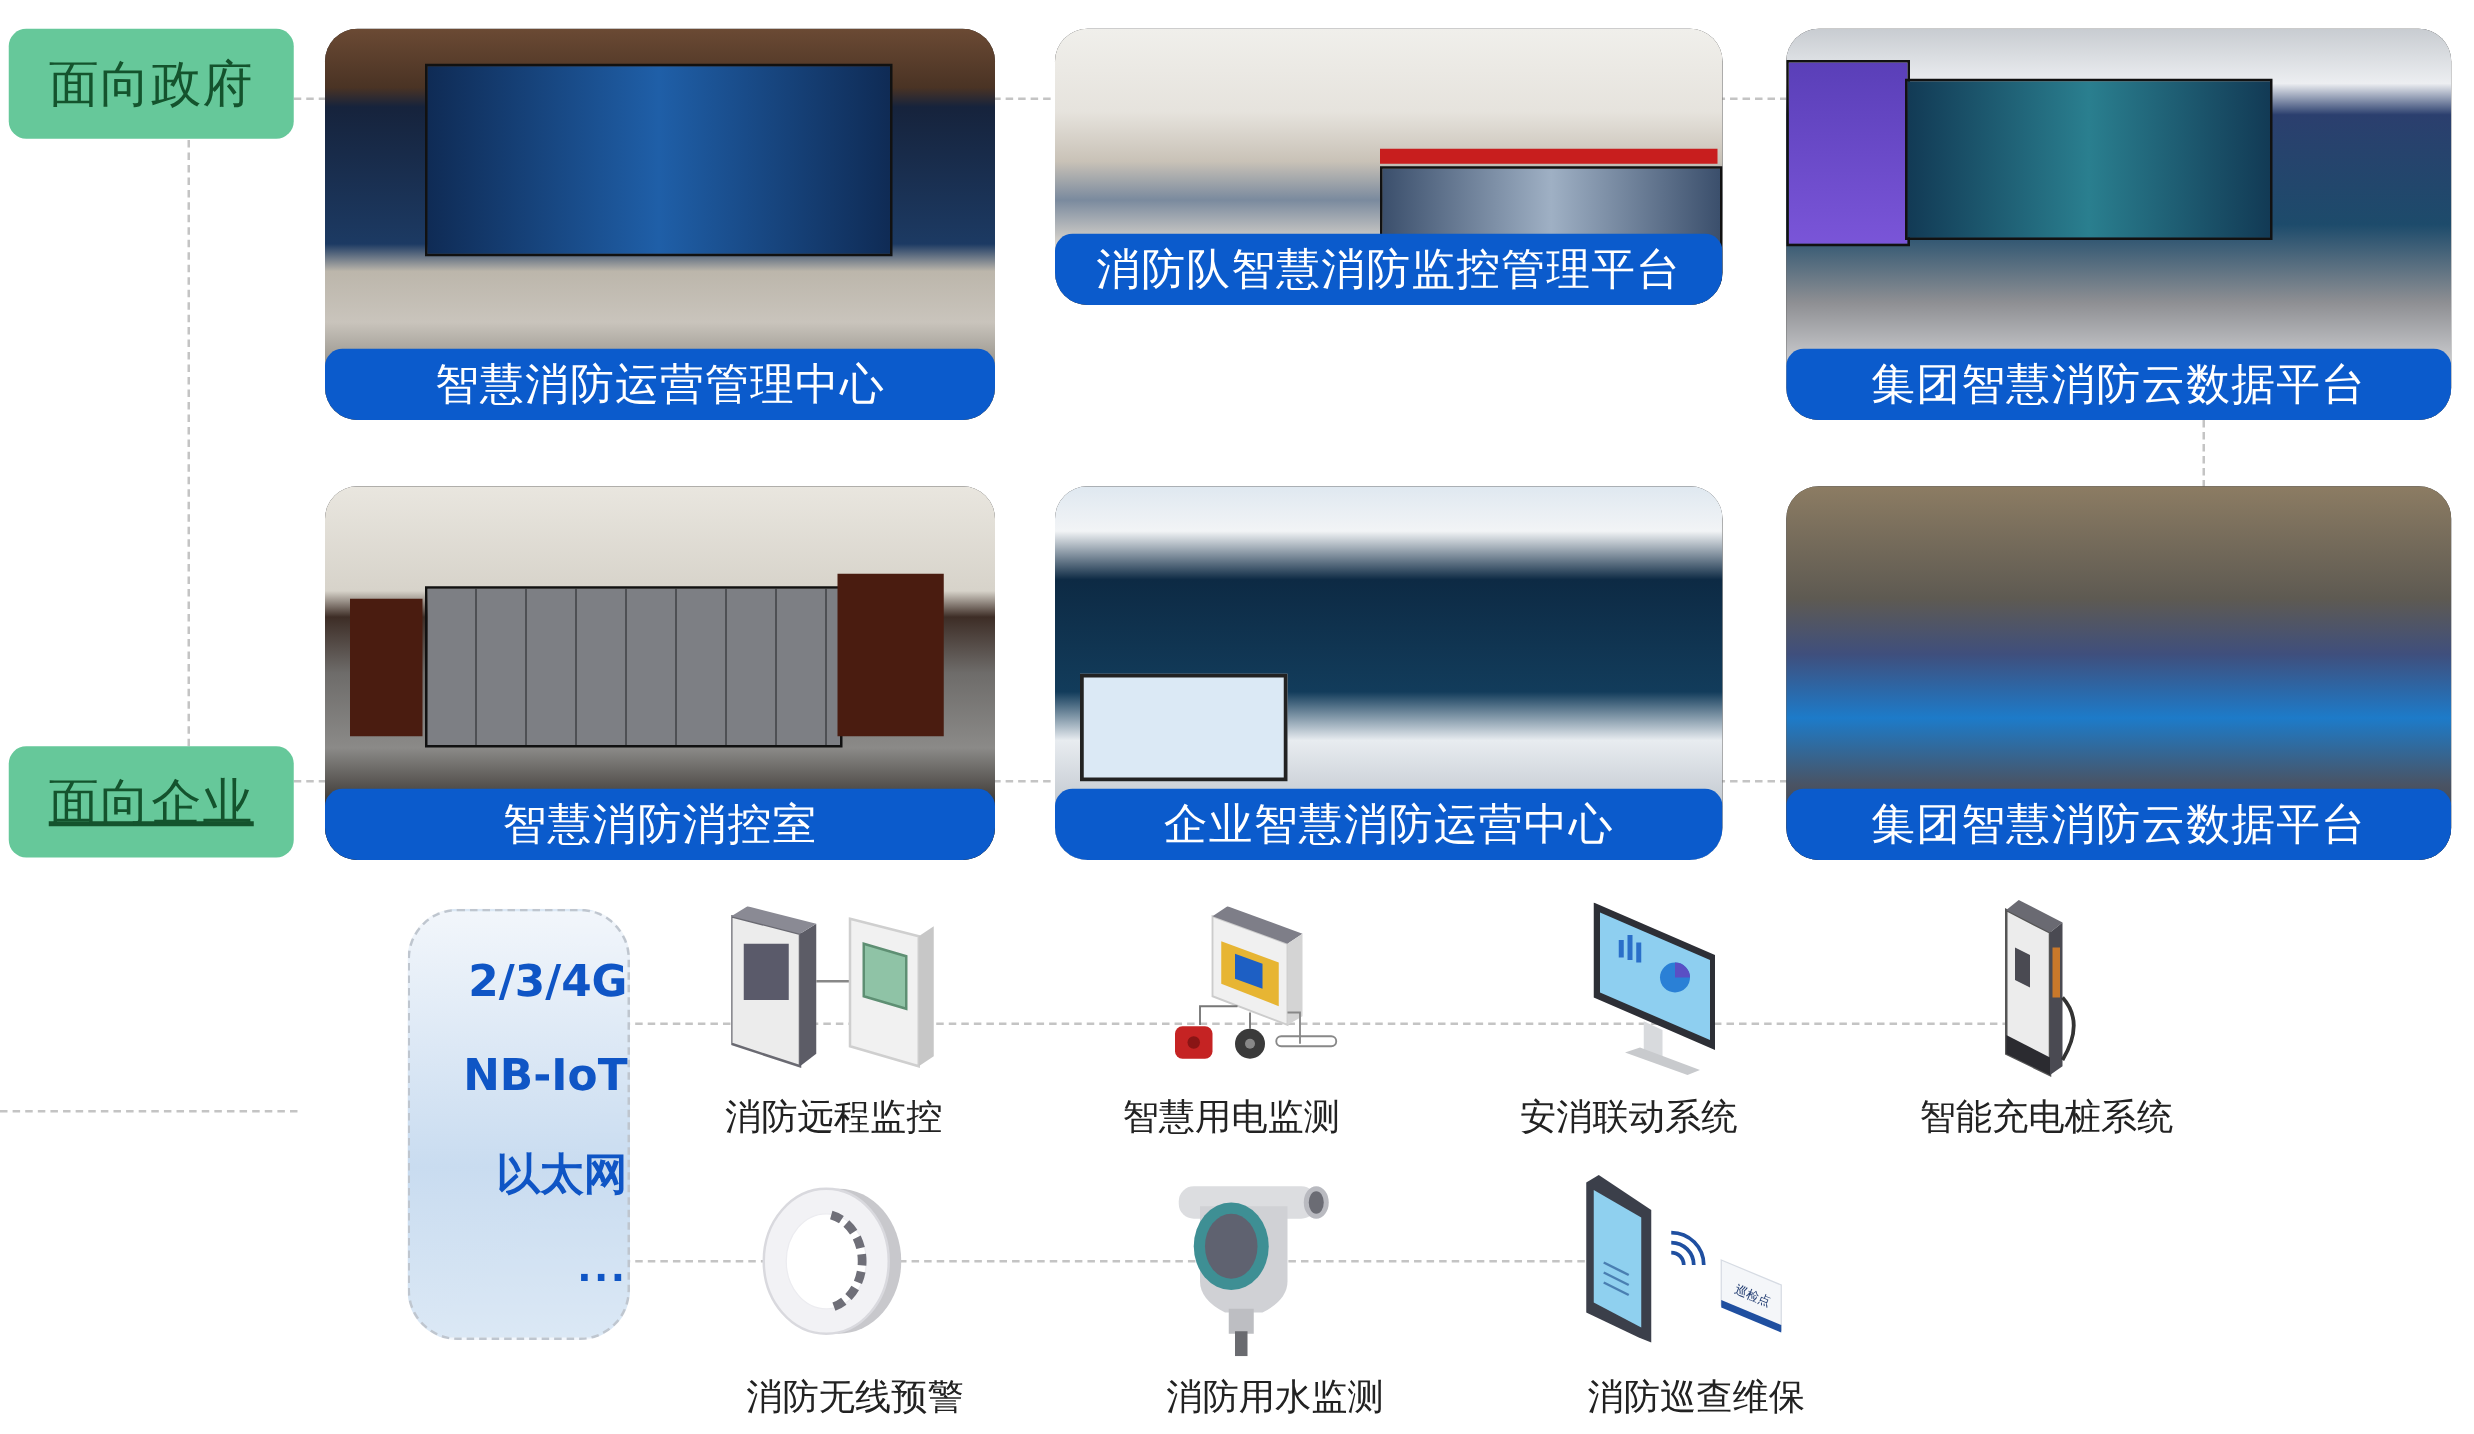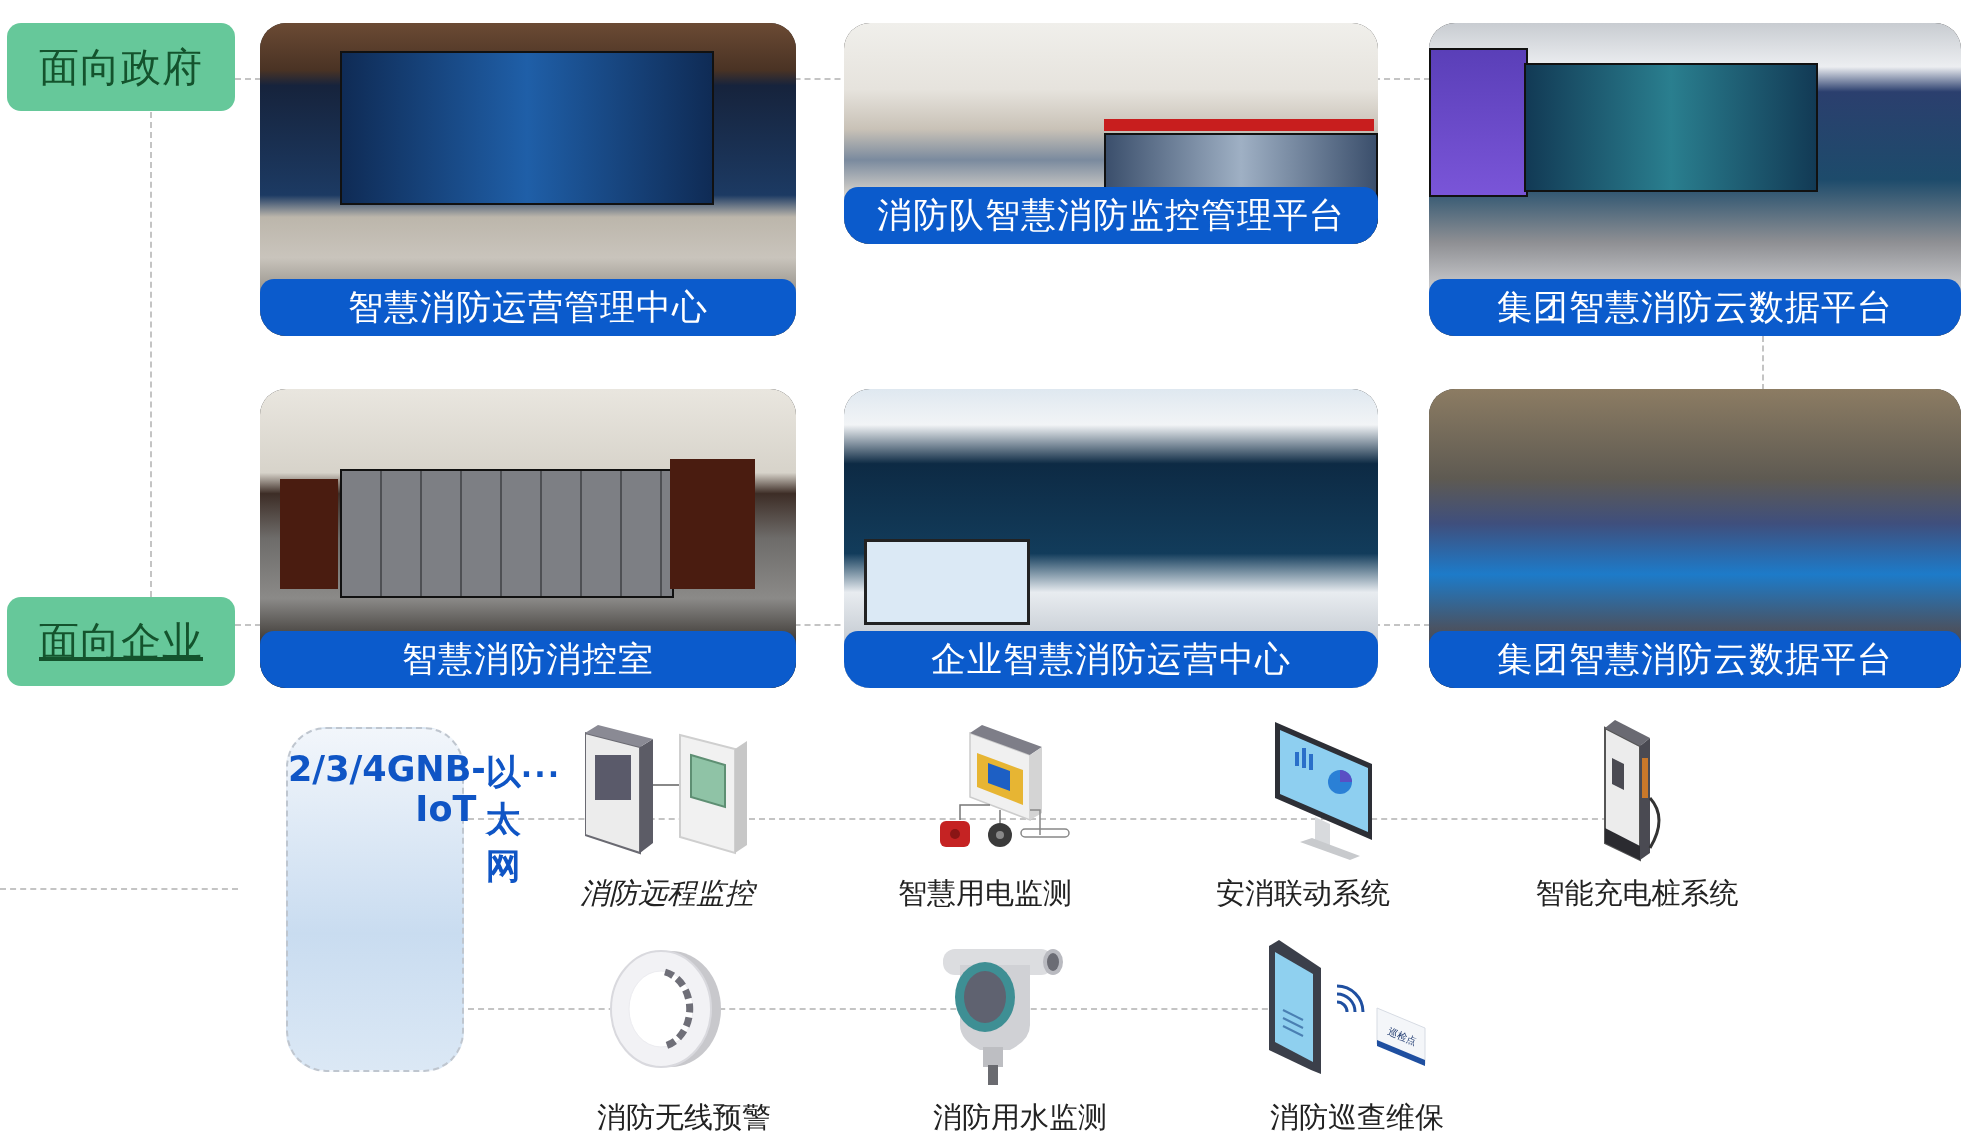--- a/index.html
+++ b/index.html
@@ -4,21 +4,21 @@
 <style>
   html,body{margin:0;padding:0;background:#ffffff;}
   body{width:1979px;height:1147px;position:relative;overflow:hidden;font-family:"DejaVu Sans","Liberation Sans",sans-serif;}
   .abs{position:absolute;}
   .dash-h{position:absolute;height:0;border-top:2px dashed #c4c4c4;}
   .dash-v{position:absolute;width:0;border-left:2px dashed #c4c4c4;}
   .badge{position:absolute;background:#66c89a;border-radius:14px;color:#14532d;font-size:40px;display:flex;align-items:center;justify-content:center;letter-spacing:1px;}
   .card{position:absolute;border-radius:26px;overflow:hidden;background:#333;}
   .card .photo{position:absolute;left:0;top:0;right:0;bottom:0;}
   .card .label{position:absolute;left:0;right:0;bottom:0;height:57px;background:#0b5bcc;border-radius:14px 14px 22px 22px;color:#fff;font-size:35px;display:flex;align-items:center;justify-content:center;letter-spacing:1px;}
-  .netbox{position:absolute;border:2px dashed #bfc6cf;border-radius:40px;background:linear-gradient(180deg,#f2f6fb 0%,#c9dcf0 60%,#dbe8f5 100%);display:flex;flex-direction:row;align-items:flex-start;justify-content:space-around;padding:20px 0;box-sizing:border-box;}
+  .netbox{position:absolute;border:2px dashed #bfc6cf;border-radius:40px;background:linear-gradient(180deg,#f2f6fb 0%,#c9dcf0 60%,#dbe8f5 100%);display:flex;flex-direction:column;align-items:flex-end;justify-content:space-around;padding:20px 0;box-sizing:border-box;margin-left:40px;}
   .netbox span{color:#0f55c5;font-weight:bold;font-size:35px;font-family:"DejaVu Sans","Liberation Sans",sans-serif;}
   .dev-label{position:absolute;font-size:29px;color:#222;white-space:nowrap;transform:translateX(-50%);}
   .dev-icon{position:absolute;}
   
   .ph-1{background:linear-gradient(180deg,#6b4a34 0%,#4a3324 15%,#16233c 20%,#1c3a63 55%,#bcb6ab 62%,#c9c4bc 75%,#58564f 100%);}
   .ph-2{background:linear-gradient(180deg,#f0efeb 0%,#e6e3dd 30%,#c9c2b7 48%,#7a8a9e 62%,#d9d4cc 78%,#5a5854 100%);}
   .ph-3{background:linear-gradient(180deg,#c8ccd1 0%,#eceef1 14%,#2b3f6e 22%,#1d4b6b 50%,#8e8f93 70%,#c9cacd 85%,#585a5e 100%);}
   .ph-4{background:linear-gradient(180deg,#e9e6df 0%,#d7d3ca 28%,#3d2d26 35%,#6e6c6a 50%,#8b8a88 70%,#3b3733 85%,#2b2926 100%);}
   .ph-5{background:linear-gradient(180deg,#dfe8f0 0%,#f2f4f6 12%,#0d2a44 25%,#123c5b 55%,#e8ecf0 68%,#c4cad1 85%,#f0f2f4 100%);}
   .ph-6{background:linear-gradient(180deg,#8c7c63 0%,#5e5a52 30%,#3f4f7d 45%,#1d7bc9 62%,#4a5363 80%,#323846 100%);}
@@ -94,21 +94,21 @@
     <polygon points="0,8 55,22 55,128 0,110" fill="#ececec" stroke="#6a6a72" stroke-width="2"></polygon>
     <polygon points="55,22 68,14 68,118 55,128" fill="#5c5c66"></polygon>
     <polygon points="0,8 13,0 68,14 55,22" fill="#8a8a94"></polygon>
     <rect x="10" y="30" width="36" height="45" fill="#5a5a6a"></rect>
     <line x1="68" y1="60" x2="95" y2="60" stroke="#888" stroke-width="2"></line>
     <polygon points="95,10 150,24 150,128 95,112" fill="#f1f1f1" stroke="#cfcfcf" stroke-width="2"></polygon>
     <polygon points="150,24 162,16 162,120 150,128" fill="#c7c7c7"></polygon>
     <polygon points="106,30 140,40 140,82 106,72" fill="#8fc3a6" stroke="#5e8f73" stroke-width="2"></polygon>
   </svg>
 </div>
-<div class="dev-label" style="left:667px;top:874px;font-style:italic;">消防远程监控</div>
+<div class="dev-label" style="left:667px;top:874px;">消防远程监控</div>
 
 <div class="dev-icon" style="left:930px;top:725px;width:150px;height:130px;">
   <svg width="150" height="130" viewBox="0 0 150 130">
     <polygon points="40,8 100,30 100,95 40,72" fill="#f0f0f0" stroke="#ccc" stroke-width="1.5"></polygon>
     <polygon points="40,8 52,0 112,22 100,30" fill="#7e7e88"></polygon>
     <polygon points="100,30 112,22 112,88 100,95" fill="#d4d4d4"></polygon>
     <polygon points="47,28 93,45 93,80 47,62" fill="#e7b533"></polygon>
     <polygon points="58,38 80,46 80,66 58,58" fill="#1d5fc4"></polygon>
     <polyline points="60,80 30,80 30,95" fill="none" stroke="#777" stroke-width="1.5"></polyline>
     <rect x="10" y="96" width="30" height="26" rx="6" fill="#c52323"></rect>

